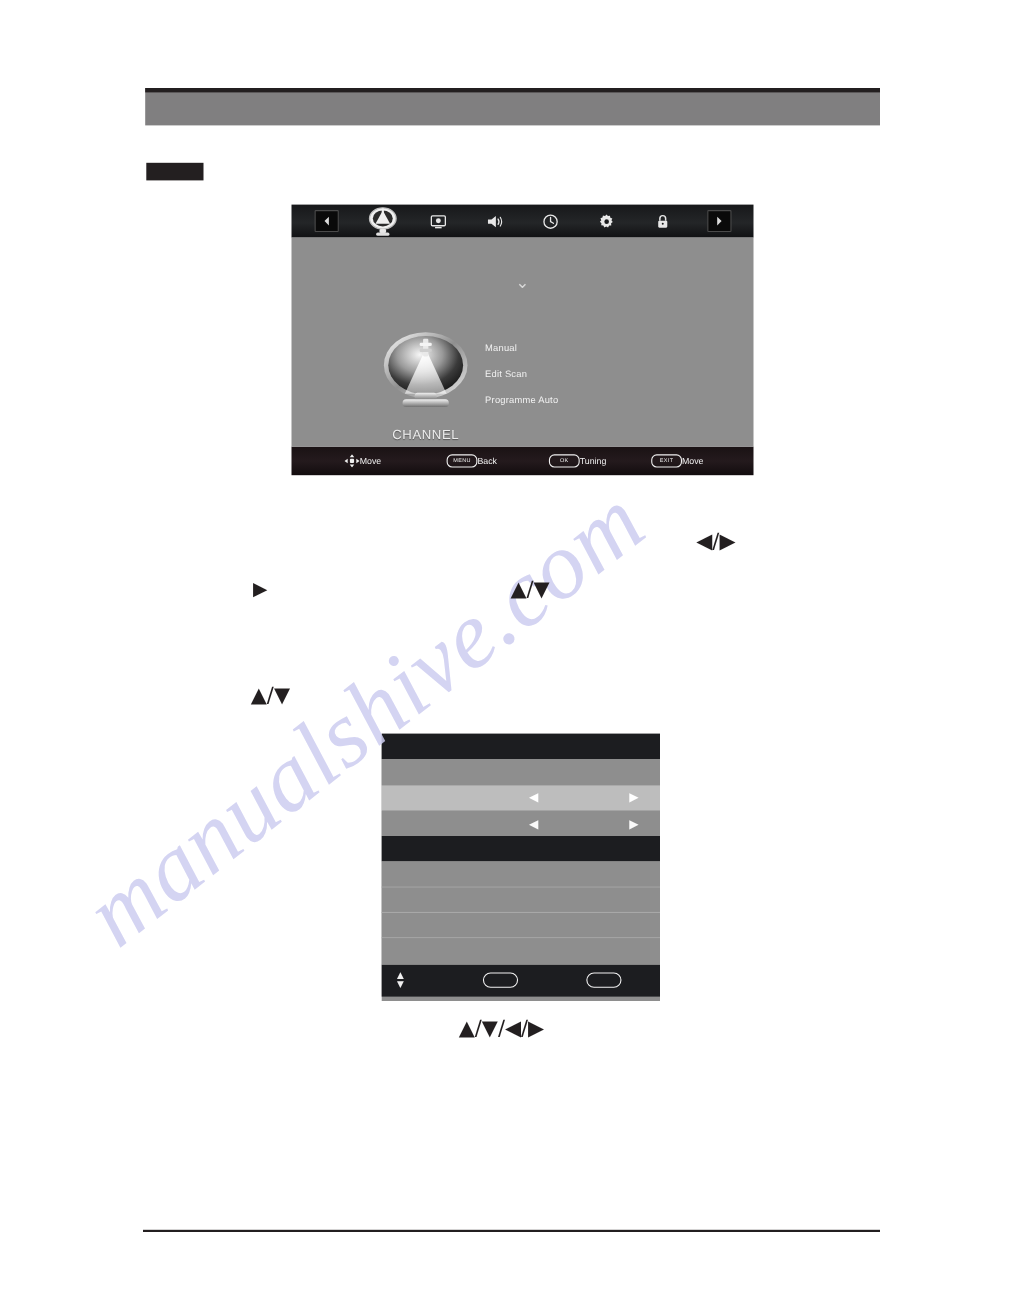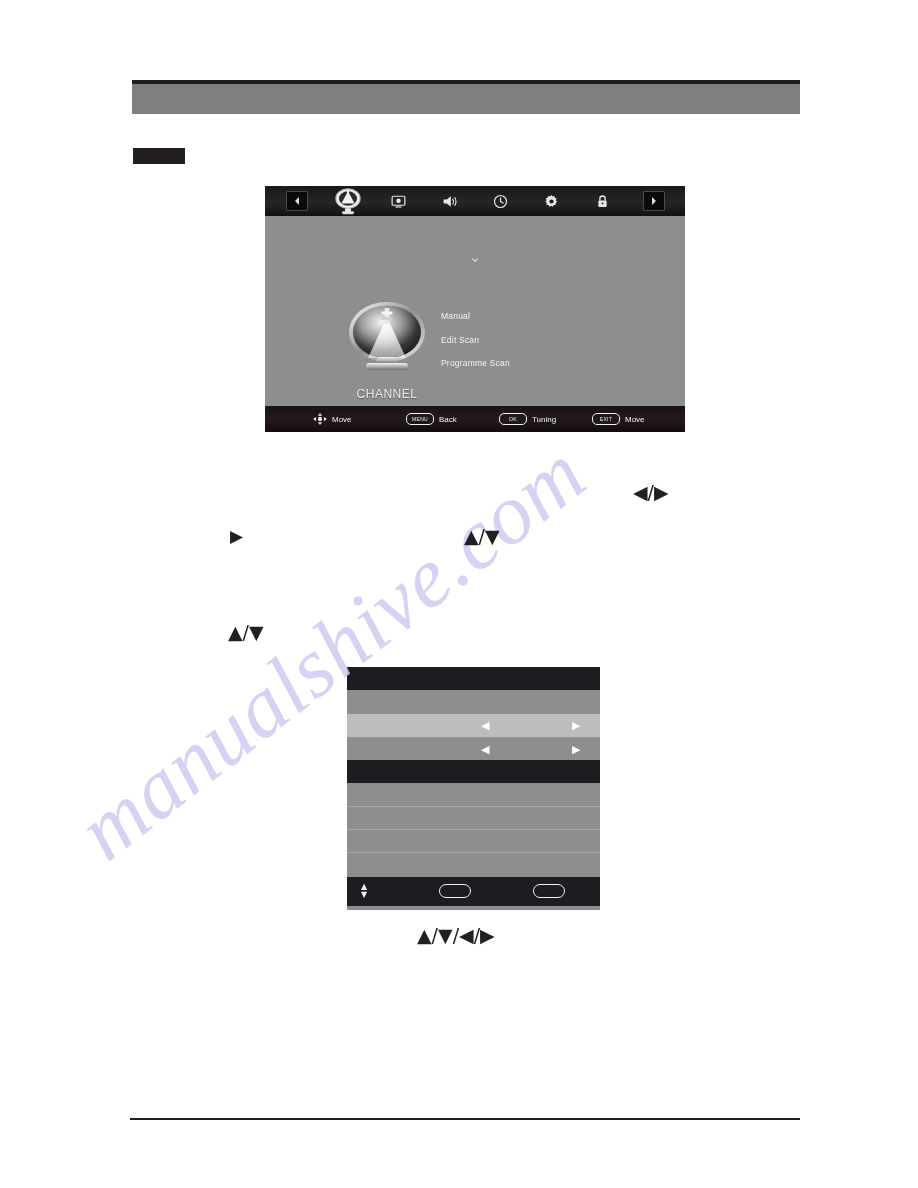--- a/index.html
+++ b/index.html
@@ -181,21 +181,21 @@
     display: flex;
     align-items: center;
     color: #f0f0f0;
     font-size: 8px;
     box-sizing: border-box;
     padding-left: 48px;
   }
   .osd-foot-cell {
     display: flex;
     align-items: center;
-    gap: 5px;
+    gap: 0;
     width: 104px;
   }
   .keycap {
     display: inline-flex;
     align-items: center;
     justify-content: center;
     min-width: 20px;
     height: 10px;
     padding: 0 3px;
     border: 1px solid #f0f0f0;
@@ -381,21 +381,21 @@
         <rect x="46.5" y="17" width="11" height="3" rx="1.2" fill="#cfcfcf"></rect>
         <rect x="42" y="57" width="20" height="7" rx="2.5" fill="url(#baseg)"></rect>
         <rect x="31" y="63" width="42" height="7" rx="3.2" fill="url(#baseg)"></rect>
       </svg>
       <div class="osd-dish-label">CHANNEL</div>
     </div>
 
     <div class="osd-menu">
       <div class="osd-menu-item">Manual</div>
       <div class="osd-menu-item">Edit Scan</div>
-      <div class="osd-menu-item">Programme Scan</div>
+      <div class="osd-menu-item">Programme Auto</div>
     </div>
   </div>
 
   <div class="osd-footbar">
 
     <div class="osd-foot-cell">
       <span class="dpad-icon">
         <svg width="14" height="12" viewBox="0 0 16 14" aria-hidden="true">
           <path d="M8 0 L10.4 3.2 H5.6 Z" fill="#f0f0f0"></path>
           <path d="M8 14 L5.6 10.8 H10.4 Z" fill="#f0f0f0"></path>

